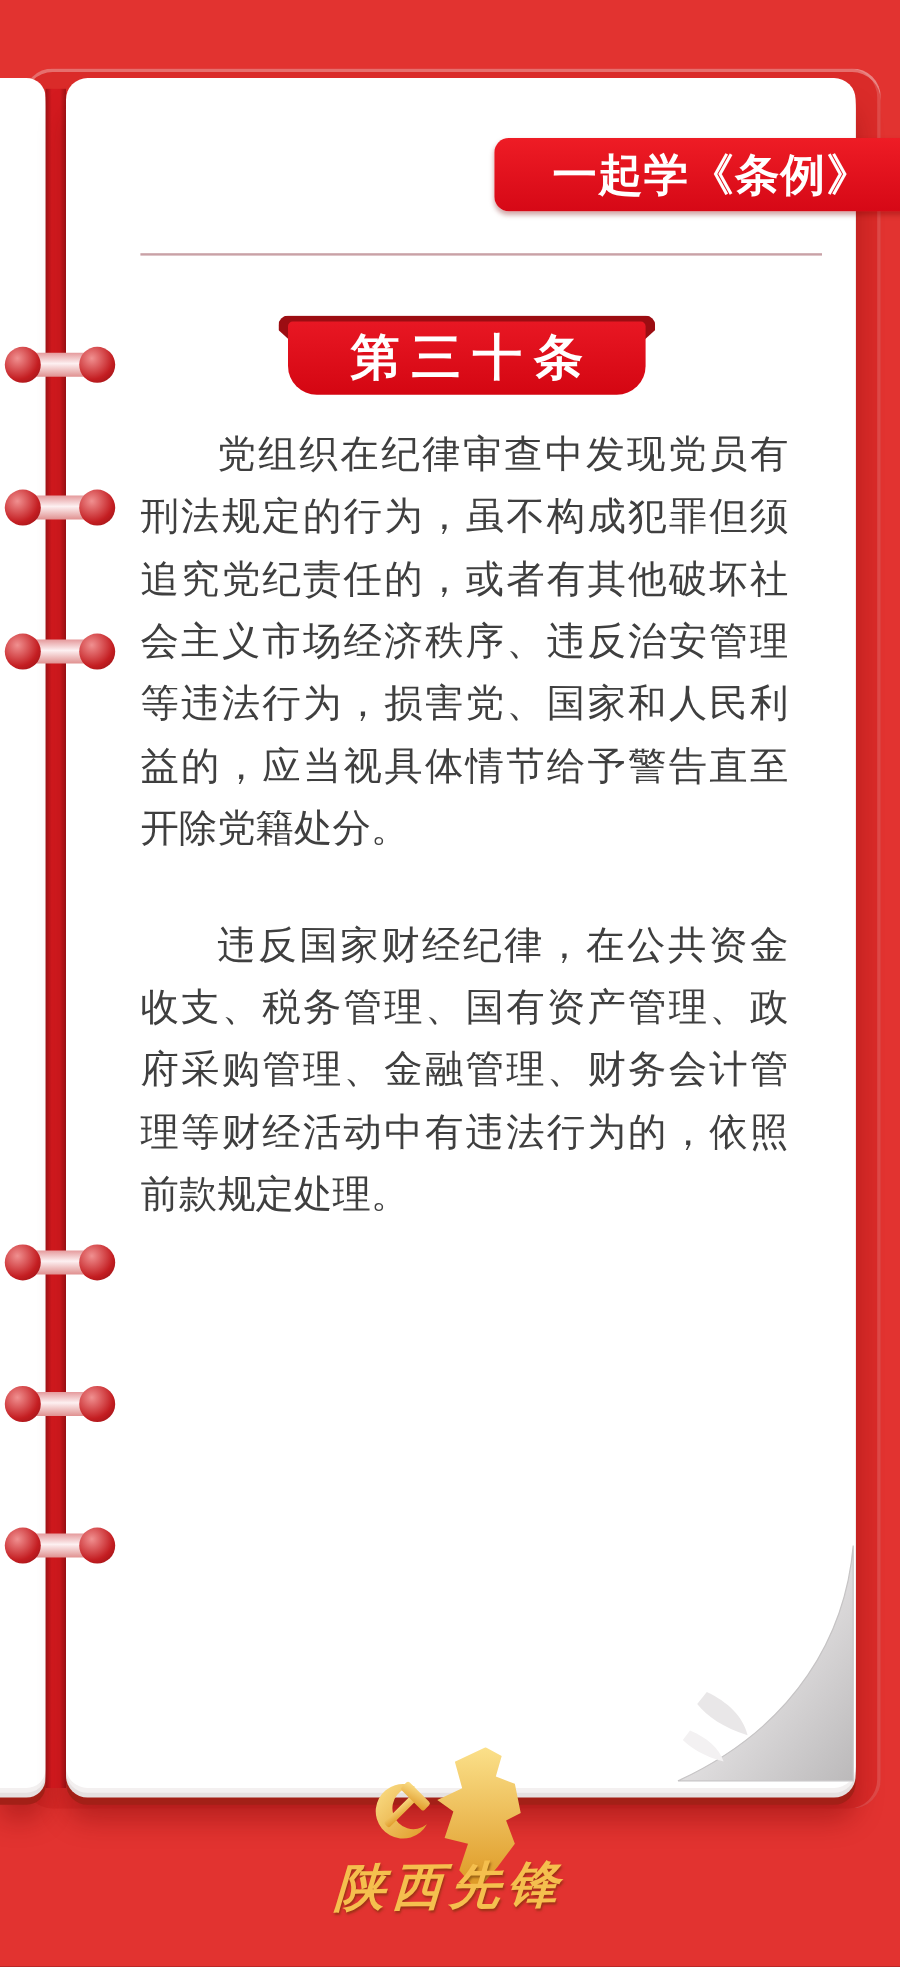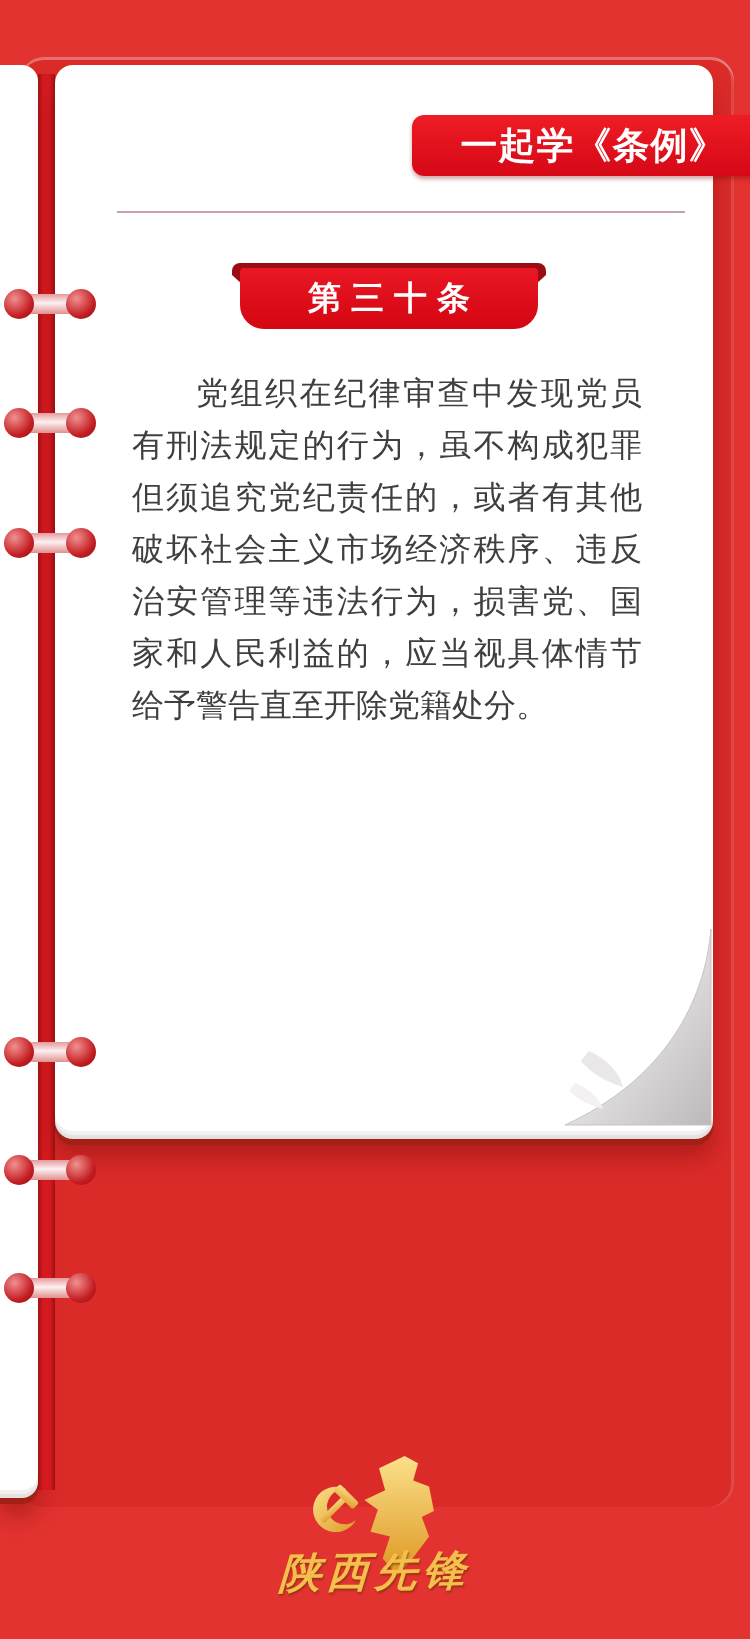--- a/index.html
+++ b/index.html
@@ -23,21 +23,21 @@
   .page-top-edge{
     position:absolute;left:0;right:0;top:-9px;height:40px;
     background:linear-gradient(180deg,#d4837d,#c06b66);
     border-radius:16px;z-index:-1;
   }
   #left-page{
     left:0;top:65px;width:38px;height:1425px;
     border-radius:0 16px 16px 0;
   }
   #main-page{
-    left:55px;top:65px;width:658px;height:1066px;
+    left:55px;top:65px;width:658px;height:1425px;
     border-radius:18px;
   }
   
   #gap-shadow{
     position:absolute;left:38px;top:74px;width:17px;height:1416px;
     background:linear-gradient(90deg,#9e1115,#d41a1f 30%,#d41a1f 70%,#9e1115);
   }
   
   .ring{position:absolute;left:4px;width:92px;height:30px;z-index:30;}
   .ring .bar{
@@ -71,29 +71,29 @@
   #ribbon-fold{
     position:absolute;left:0;top:0;width:100%;height:22px;
     background:#9c0d12;border-radius:8px 8px 0 0;
     clip-path:polygon(0 0,100% 0,100% 55%,96.5% 100%,3.5% 100%,0 55%);
   }
   #ribbon-body{
     position:absolute;left:8px;right:8px;top:5px;bottom:0;
     background:linear-gradient(180deg,#e81723,#d40612);
     border-radius:4px 4px 24px 24px;
     display:flex;align-items:center;justify-content:center;
-    color:#ffffff;font-size:33px;font-weight:700;letter-spacing:10px;
+    color:#ffffff;font-size:41px;font-weight:700;letter-spacing:10px;
     text-indent:10px;
   }
   
   #article-body{
     position:absolute;left:62px;top:287px;width:540px;
     color:#3f3f3f;font-size:32px;line-height:52px;text-align:justify;
   }
-  #article-body p{margin:15px;text-indent:2em;}
+  #article-body p{margin:0;text-indent:2em;}
   #article-body p + p{margin-top:45px;}
   
   #page-curl{position:absolute;right:0;bottom:0;width:210px;height:210px;}
   
   #footer-logo{
     position:absolute;left:0;right:0;top:1462px;height:160px;
     display:flex;flex-direction:column;align-items:center;z-index:5;
   }
   #footer-graphic{position:relative;width:160px;height:110px;}
   #party-emblem{position:absolute;left:6px;top:18px;}
@@ -129,20 +129,21 @@
 
     <div id="article-ribbon">
       <div id="ribbon-fold"></div>
       <div id="ribbon-body">
         <span>第三十条</span>
       </div>
     </div>
 
     <div id="article-body">
       <p>党组织在纪律审查中发现党员有刑法规定的行为，虽不构成犯罪但须追究党纪责任的，或者有其他破坏社会主义市场经济秩序、违反治安管理等违法行为，损害党、国家和人民利益的，应当视具体情节给予警告直至开除党籍处分。</p>
+      <p>违反国家财经纪律，在公共资金收支、税务管理、国有资产管理、政府采购管理、金融管理、财务会计管理等财经活动中有违法行为的，依照前款规定处理。</p>
     </div>
 
     <svg id="page-curl" viewBox="0 0 210 210" xmlns="http://www.w3.org/2000/svg">
       <defs>
         <linearGradient id="curlGrad" x1="0" y1="0" x2="1" y2="1">
           <stop offset="0" stop-color="#ffffff"></stop>
           <stop offset="0.55" stop-color="#dddbdc"></stop>
           <stop offset="1" stop-color="#bbb9ba"></stop>
         </linearGradient>
       </defs>

